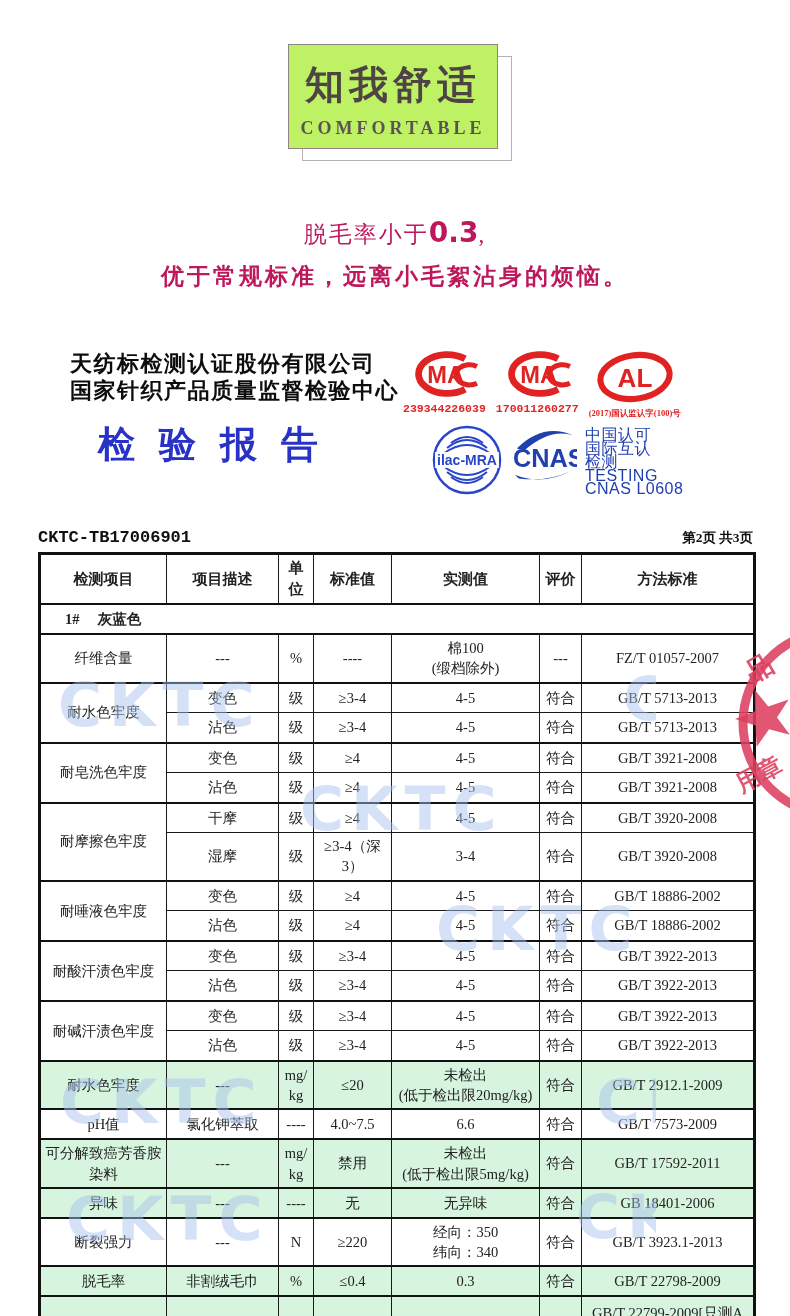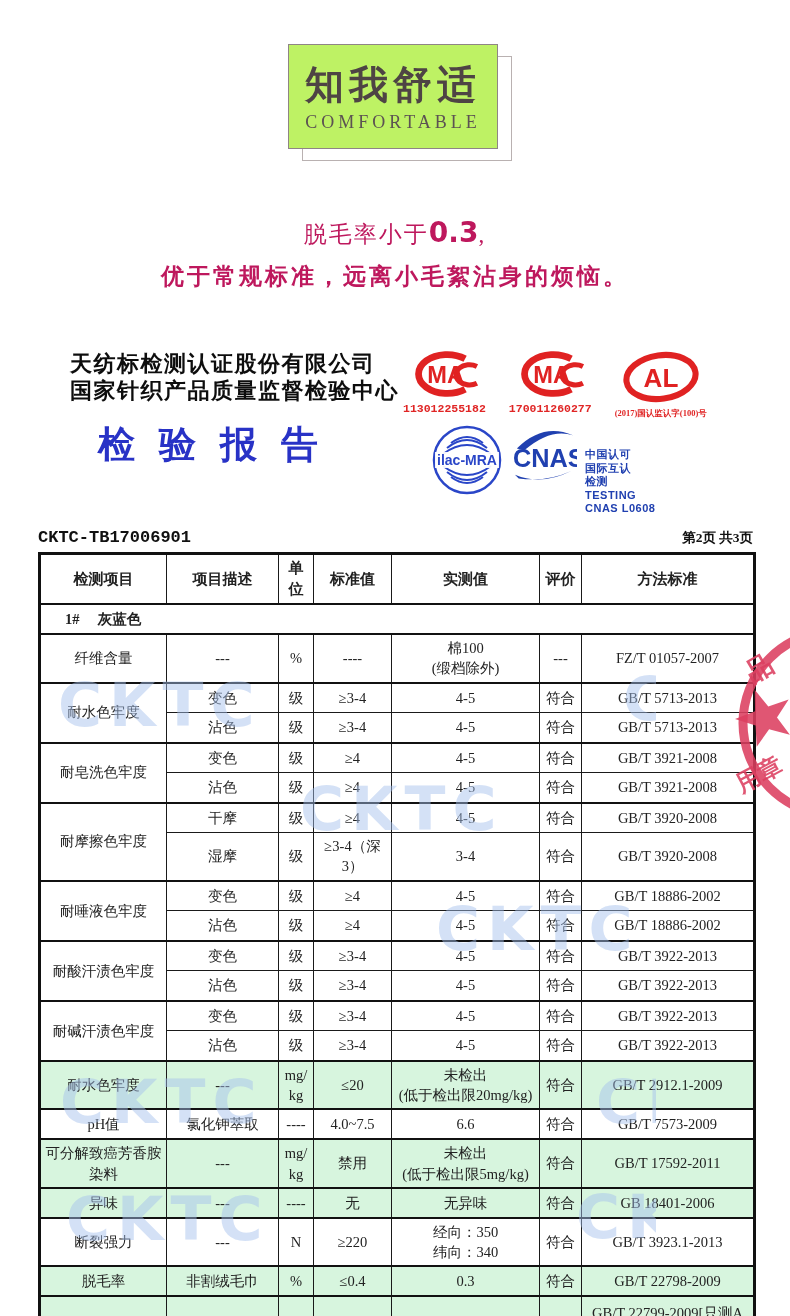--- a/index.html
+++ b/index.html
@@ -15,40 +15,40 @@
     border:1px solid #b9b1b1; background:#fff;
   }
   .hero-box {
     position:absolute; left:288px; top:44px; width:210px; height:105px;
     border:1px solid #8f8585; background:#bef264; text-align:center;
   }
   .hero-title {
     margin-top:13px; font-size:39px; font-weight:700; color:#4e4444; letter-spacing:5px;
   }
   .hero-sub {
-    font-size:18px; color:#5c5252; letter-spacing:4px;
+    margin-top:6px; font-size:18px; color:#5c5252; letter-spacing:4px;font-weight:bold;
   }
 
   
   .slogan { position:absolute; left:0; top:216px; width:790px; text-align:center; color:#be185d; }
   .slogan-l1 { font-size:23px; letter-spacing:2px; }
   .slogan-val { font-size:28px; font-weight:700; font-family:"DejaVu Sans",sans-serif; letter-spacing:0; }
   .slogan-l2 { margin-top:11px; font-size:23px; letter-spacing:3px;font-weight:bold; }
 
   
   .company { position:absolute; left:70px; top:350px; font-weight:800; font-size:22px; line-height:27px; letter-spacing:1.5px; color:#0d0d0d; }
   .report-title { position:absolute; left:98px; top:420px; font-size:37px; font-weight:800; color:#2832c6; letter-spacing:24px;font-family:Liberation Mono, monospace; }
 
   .certs { position:absolute; left:403px; top:351px; width:320px; }
-  .cert-row1 { display:flex; gap:23px; align-items:flex-start; }
+  .cert-row1 { display:flex; gap:10px; align-items:flex-start; }
   .cert-item { text-align:center; }
   .cert-num { font-family:"Liberation Mono","DejaVu Sans Mono",monospace; font-size:11.5px; font-weight:700; color:#e02525; margin-top:1px; }
   .cert-cap { font-size:8.5px; font-weight:700; color:#e02525; margin-top:1px; }
   .cert-row2 { display:flex; gap:8px; margin-top:4px; margin-left:28px; align-items:flex-start; }
-  .cnas-text { font-family:"Liberation Sans","DejaVu Sans",sans-serif; font-size:11px; font-weight:700; color:#2040b0; line-height:13.5px; margin-top:24px; letter-spacing:.5px; }
+  .cnas-text { font-family:"Liberation Sans","DejaVu Sans",sans-serif; font-size:16px; font-weight:400; color:#2040b0; line-height:13.5px; margin-top:4px; letter-spacing:.5px; }
 
   
   .meta { position:absolute; left:38px; top:528px; width:715px; display:flex; justify-content:space-between; align-items:flex-end; }
   .report-no { font-family:"Liberation Mono","DejaVu Sans Mono",monospace; font-size:17px; font-weight:700; color:#111; }
   .page-info { font-size:13.5px; font-weight:700; color:#111; }
 
   
   .tbl-wrap { position:absolute; left:38px; top:552px; width:715px; }
   table { border-collapse:collapse; width:715px; table-layout:fixed; background:transparent; }
   th,td { border:1px solid #1a1a1a; text-align:center; vertical-align:middle; padding:3px 3px; font-size:14.5px; line-height:1.4; white-space:pre-line; word-break:break-all; }
@@ -90,21 +90,21 @@
   <div class="report-title">检验报告</div>
 
   <div class="certs">
     <div class="cert-row1">
       <div class="cert-item">
         <svg width="76" height="46" viewBox="0 0 90 54">
           <path d="M70 9 A34 23 0 1 0 70 45" fill="none" stroke="#e02222" stroke-width="8"></path>
           <path d="M84 18 A16 12 0 1 0 84 38" fill="none" stroke="#e02222" stroke-width="6"></path>
           <text x="47" y="38" text-anchor="middle" font-size="28" font-weight="bold" fill="#e02222" font-family="Liberation Sans,sans-serif">MA</text>
         </svg>
-        <div class="cert-num">113012255182</div>
+        <div class="cert-num">239344226039</div>
       </div>
       <div class="cert-item">
         <svg width="76" height="46" viewBox="0 0 90 54">
           <path d="M70 9 A34 23 0 1 0 70 45" fill="none" stroke="#e02222" stroke-width="8"></path>
           <path d="M84 18 A16 12 0 1 0 84 38" fill="none" stroke="#e02222" stroke-width="6"></path>
           <text x="47" y="38" text-anchor="middle" font-size="28" font-weight="bold" fill="#e02222" font-family="Liberation Sans,sans-serif">MA</text>
         </svg>
         <div class="cert-num">170011260277</div>
       </div>
       <div class="cert-item">

